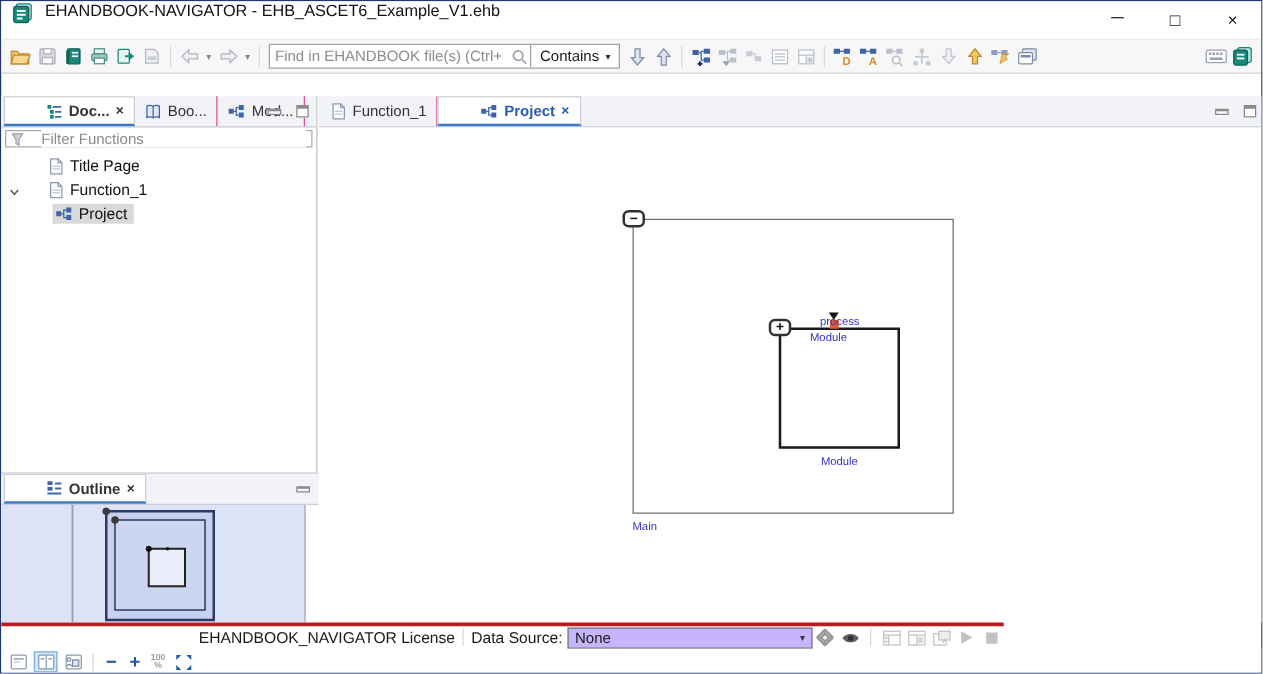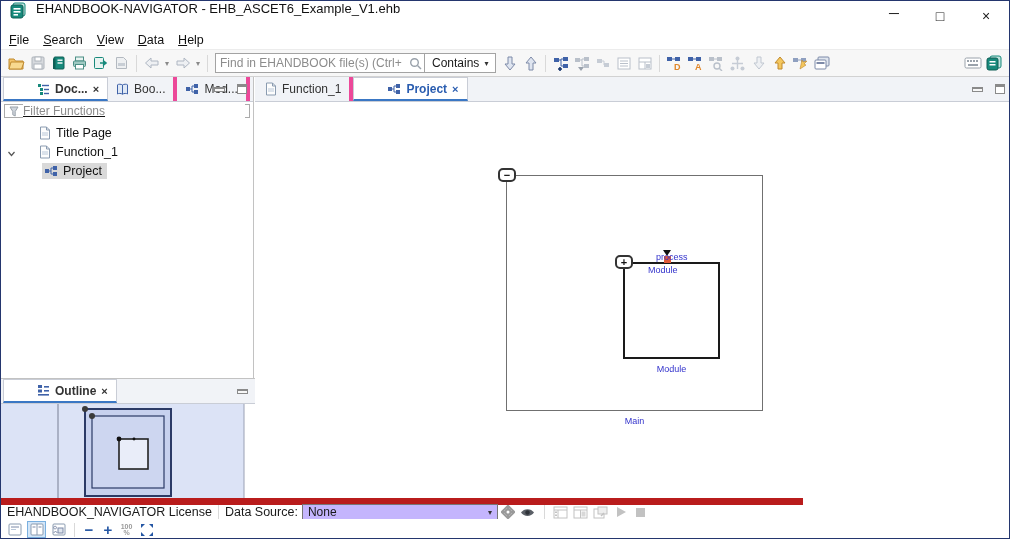--- a/index.html
+++ b/index.html
@@ -30,60 +30,60 @@
   .find-group input::placeholder { color:#8c8c8c; }
   .mag { width: 18px; display:flex; justify-content:center; }
   .contains { border-left: 1px solid #a3a3a3; height: 100%; display: flex; align-items: center; gap: 5px; padding: 0 7px; font-size: 12px; color:#1a1a1a; }
   .contains .caret { font-size: 8px; color:#333; }
   .tb-right { margin-left:auto; display:flex; align-items:center; }
   
   .left-panel { position: absolute; left: 0; top: 76px; width: 253px; height: 301px; background: #fff; border-right: 1px solid #c2c2c2; }
   .outline-panel { position: absolute; left: 0; top: 377px; width: 276px; height: 120px; background:#fff; border-right: 1px solid #c2c2c2; border-top: 1px solid #c2c2c2; }
   .editor { position: absolute; left: 254px; top: 76px; width: 756px; height: 421px; background:#fff; }
   .tabbar { height: 25px; background: #f1f3f7; border-bottom: 1px solid #c9cdd6; display: flex; align-items: stretch; padding-left: 2px; position: relative; }
-  .tab { display: flex; align-items: center; gap: 5px; padding: 0 8px; font-size: 12px; color:#333; border-right:4px solid #ec4899; }
+  .tab { display: flex; align-items: center; gap: 5px; padding: 0 8px; font-size: 12px; color:#333; border-right:1px solid #ec4899; }
   .tab.active { background: #fff; border:1px solid #c9cdd6; border-bottom: 2px solid #3a77c4; font-weight: bold; padding-left: 33px; }
   .tab .x { font-size: 11px; color:#333; font-weight:bold; }
   .tab.proj-active { color:#2a5db0; }
   .tab.proj-active .x { color:#2a5db0; }
   .minmax { position: absolute; right: 6px; top: 7px; display: flex; gap: 12px; align-items:center; }
   .mm-min { width: 11px; height: 5px; border: 1px solid #8a8a8a; border-top:2px solid #8a8a8a; background:#f7f7f7; }
   .mm-max { width: 10px; height: 10px; border: 1px solid #8a8a8a; border-top: 3px solid #8a8a8a; background:#fff; }
   
   .fv-header { display: flex; align-items: center; padding: 9px 8px 5px 4px; font-size: 12.5px; font-weight: bold; }
   .fv-header .ico-right { margin-left: auto; }
-  .filter-box { margin: 2px 3px 0 3px; border: 1px solid #ababab; height: 14px; display: flex; align-items: center; gap: 4px; padding: 0 4px; text-decoration: underline; }
+  .filter-box { margin: 2px 3px 0 3px; border: 1px solid #ababab; height: 14px; display: flex; align-items: center; gap: 14px; padding: 0 4px; }
   .filter-box input { border: none; outline: none; flex: 1; font-size: 12px; font-family: "Liberation Sans", sans-serif; color:#555; }
   .filter-box input::placeholder { color:#8c8c8c; }
   .tree { margin-top: 5px; font-size: 12.5px; }
   .tree-row { height: 19px; display: flex; align-items: center; gap: 5px; position: relative; }
   .tr-1 { padding-left: 38px; }
   .tr-2 { padding-left: 38px; }
   .tr-2 .chev { position: absolute; left: 6px; top: 5px; }
   .tr-3 { padding-left: 41px; }
   .sel { background: #d9d9d9; display: flex; align-items: center; gap: 5px; padding: 1px 5px 1px 2px; }
   
   .outline-content { height: 94px; overflow: hidden; }
   
   .canvas { position: relative; height: 396px; background: #fff; }
   .main-rect { position: absolute; left: 251px; top: 73px; width: 257px; height: 236px; border: 1px solid #707070; }
-  .main-label { position: absolute; left: 251px; top: 314px; width: 257px; text-align: center; font-size: 9px; }
+  .main-label { position: absolute; left: 251px; top: 314px; width: 257px; text-align: left; font-size: 9px; }
   .module-rect { position: absolute; left: 368px; top: 160px; width: 97px; height: 97px; border: 2px solid #1a1a1a; }
   .module-label { position: absolute; left: 368px; top: 262px; width: 97px; text-align: center; font-size: 9px; }
   .blue-label { color: #3333cc; }
   .node-btn { position: absolute; width: 18px; height: 14px; background: #fff; border: 2px solid #333; border-radius: 5px; display: flex; align-items: center; justify-content: center; font-size: 11px; font-weight: bold; line-height: 10px; color:#111; }
   .collapse-btn { left: 243px; top: 66px; }
   .expand-btn { left: 360px; top: 153px; }
   .port-dot { position: absolute; left: 409px; top: 154px; width: 7px; height: 7px; background: #e05a3a; }
   .port-arrow { position: absolute; left: 408px; top: 148px; width: 0; height: 0; border-left: 4px solid transparent; border-right: 4px solid transparent; border-top: 6px solid #111; }
   .ov-label { position: absolute; font-size: 9px; color:#3333cc; white-space: nowrap; }
   .ov-module { left: 393px; top: 163px; }
   .ov-process { left: 401px; top: 150px; }
   
-  .statusbar { position: absolute; left: 0; top: 497px; width: 802px; height: 21px; border-top: 7px solid #b91c1c; background: #fff; display: flex; align-items: center; font-size: 12.5px; color:#1a1a1a; }
+  .statusbar { position: absolute; left: 0; top: 497px; width: 802px; height: 21px; border-top: 3px solid #b91c1c; background: #fff; display: flex; align-items: center; font-size: 12.5px; color:#1a1a1a;justify-content:flex-end; }
   .sb-sep { width: 1px; height: 14px; background: #d9d9d9; margin: 0 6px; }
   .combo { width: 196px; height: 17px; border: 1px solid #767676; background:#c4b5fd; display: flex; align-items: center; padding: 0 5px; font-size: 12px; margin-left: 4px; }
   .combo .caret { margin-left: auto; font-size: 8px; color:#333; }
   .sb-ico { width: 20px; display: flex; justify-content: center; }
   
   .zoombar { position: absolute; left: 0; top: 518px; width: 1010px; height: 21px; background: #fff; display: flex; align-items: center; padding-left: 4px; gap: 3px; }
   .zb-ico { width: 19px; height: 17px; display: flex; align-items: center; justify-content: center; border:1px solid transparent; }
   .zb-ico.selected { background: #d3e6f8; border: 1px solid #7ab0e0; }
   .zb-txt { color: #2456a4; font-size: 15px; font-weight: bold; width: 16px; text-align: center; }
   .zoom-pct { width: 15px; text-align: center; color: #9a9a9a; font-size: 7px; line-height: 6px; font-weight: bold; }
@@ -111,27 +111,20 @@
         </div>
       <div class="win-btn">
           <span>□</span>
         </div>
       <div class="win-btn">
           <span>×</span>
         </div>
     </div>
   </div>
 
-  <div class="menubar">
-    <div class="menu-item"><span class="mn">F</span><span>ile</span></div>
-    <div class="menu-item"><span class="mn">S</span><span>earch</span></div>
-    <div class="menu-item"><span class="mn">V</span><span>iew</span></div>
-    <div class="menu-item"><span class="mn">D</span><span>ata</span></div>
-    <div class="menu-item"><span class="mn">H</span><span>elp</span></div>
-  </div>
 
   <div class="toolbar">
     <div class="tb-btn">
       <svg width="17" height="14" viewBox="0 0 17 14">
           <path d="M1 3 h5 l1.5 2 H15 v8 H1 z" fill="#f3c46a" stroke="#c08a2e"></path>
           <path d="M3 6 h13 l-2.5 7 H1 z" fill="#f8d98f" stroke="#c08a2e"></path>
         </svg>
     </div>
     <div class="tb-btn">
       <svg width="14" height="14" viewBox="0 0 14 14">

